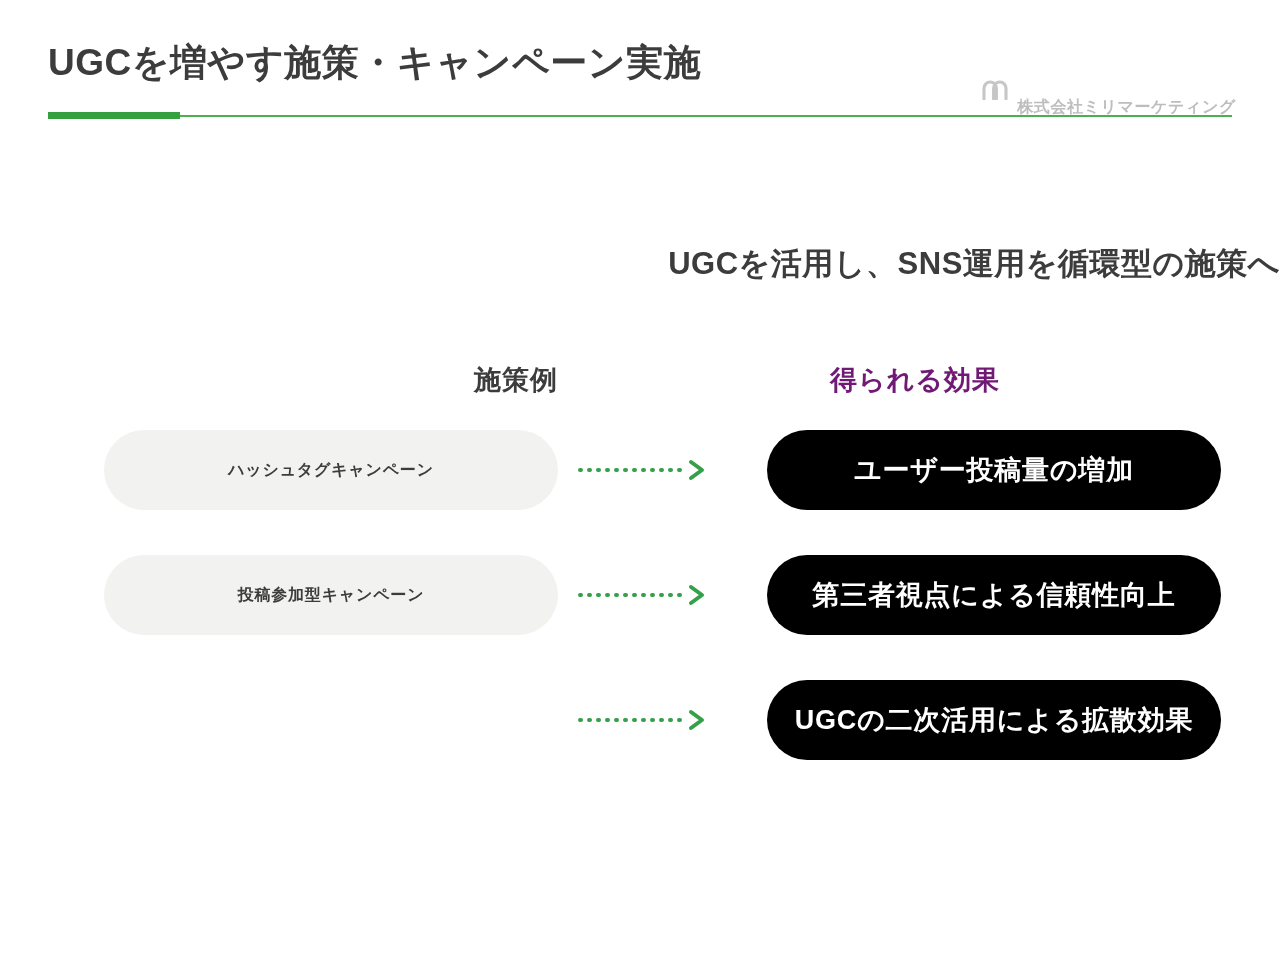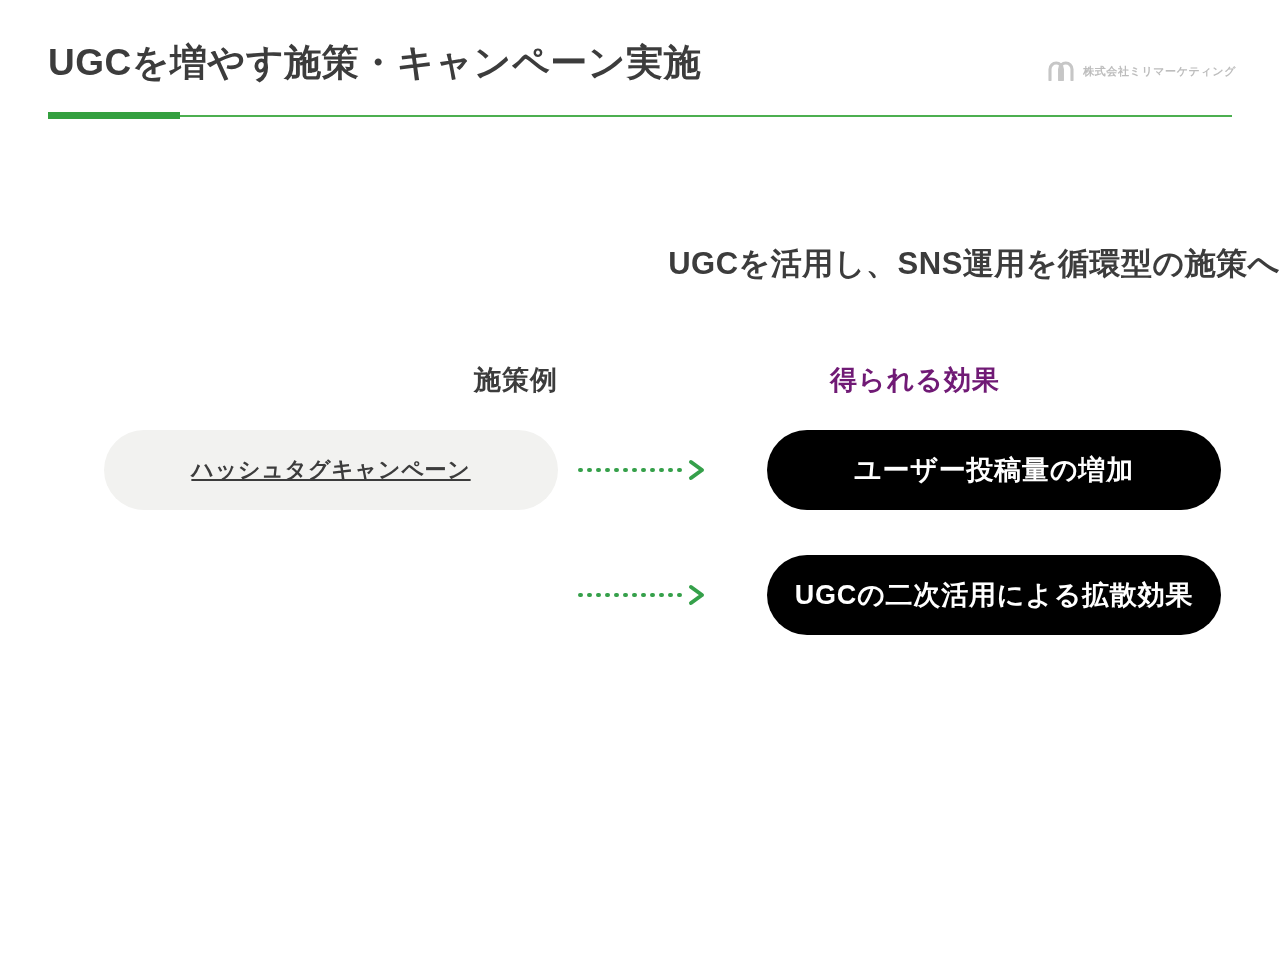--- a/index.html
+++ b/index.html
@@ -49,25 +49,26 @@
     display: flex;
     align-items: center;
     gap: 9px;
   }
   .brand-mark {
     display: block;
     width: 26px;
     height: 20px;
   }
   .brand-name {
-    font-size: 11px;
+    font-size: 16px;
     font-weight: 700;
     color: #bdbdbd;
     letter-spacing: 0.6px;
     white-space: nowrap;
+    margin-top: 36px;
   }
   .accent-rule {
     position: absolute;
     left: 48px;
     top: 115px;
     width: 1184px;
     height: 2px;
     background: #4caf50;
   }
   .accent-rule-strong {
@@ -134,24 +135,23 @@
     align-items: center;
     justify-content: center;
     box-sizing: border-box;
     padding: 0 22px;
   }
   .pill-measure {
     left: 104px;
     width: 454px;
     background: #f2f2f0;
     color: #3c3c3c;
-    font-size: 22px;
+    font-size: 16px;
     font-weight: 600;
     letter-spacing: 0.8px;
-    text-decoration: underline;
   }
   .pill-effect {
     left: 767px;
     width: 454px;
     background: #000000;
     color: #ffffff;
     font-size: 27px;
     font-weight: 700;
     letter-spacing: 0.8px;
   }
@@ -203,20 +203,30 @@
       <div class="pill pill-measure">ハッシュタグキャンペーン</div>
       <div class="connector">
         <svg viewBox="0 0 132 24" xmlns="http://www.w3.org/2000/svg" aria-hidden="true">
           <line x1="2" y1="12" x2="110" y2="12" stroke="#35a04a" stroke-width="4" stroke-linecap="round" stroke-dasharray="1 8"></line>
           <polyline points="113,4 124,12 113,20" fill="none" stroke="#35a04a" stroke-width="4" stroke-linecap="round" stroke-linejoin="round"></polyline>
         </svg>
       </div>
       <div class="pill pill-effect">ユーザー投稿量の増加</div>
     </div>
 
+    <div class="flow-row">
+      <div class="pill pill-measure">投稿参加型キャンペーン</div>
+      <div class="connector">
+        <svg viewBox="0 0 132 24" xmlns="http://www.w3.org/2000/svg" aria-hidden="true">
+          <line x1="2" y1="12" x2="110" y2="12" stroke="#35a04a" stroke-width="4" stroke-linecap="round" stroke-dasharray="1 8"></line>
+          <polyline points="113,4 124,12 113,20" fill="none" stroke="#35a04a" stroke-width="4" stroke-linecap="round" stroke-linejoin="round"></polyline>
+        </svg>
+      </div>
+      <div class="pill pill-effect">第三者視点による信頼性向上</div>
+    </div>
 
     <div class="flow-row">
       <div class="connector">
         <svg viewBox="0 0 132 24" xmlns="http://www.w3.org/2000/svg" aria-hidden="true">
           <line x1="2" y1="12" x2="110" y2="12" stroke="#35a04a" stroke-width="4" stroke-linecap="round" stroke-dasharray="1 8"></line>
           <polyline points="113,4 124,12 113,20" fill="none" stroke="#35a04a" stroke-width="4" stroke-linecap="round" stroke-linejoin="round"></polyline>
         </svg>
       </div>
       <div class="pill pill-effect">UGCの二次活用による拡散効果</div>
     </div>

